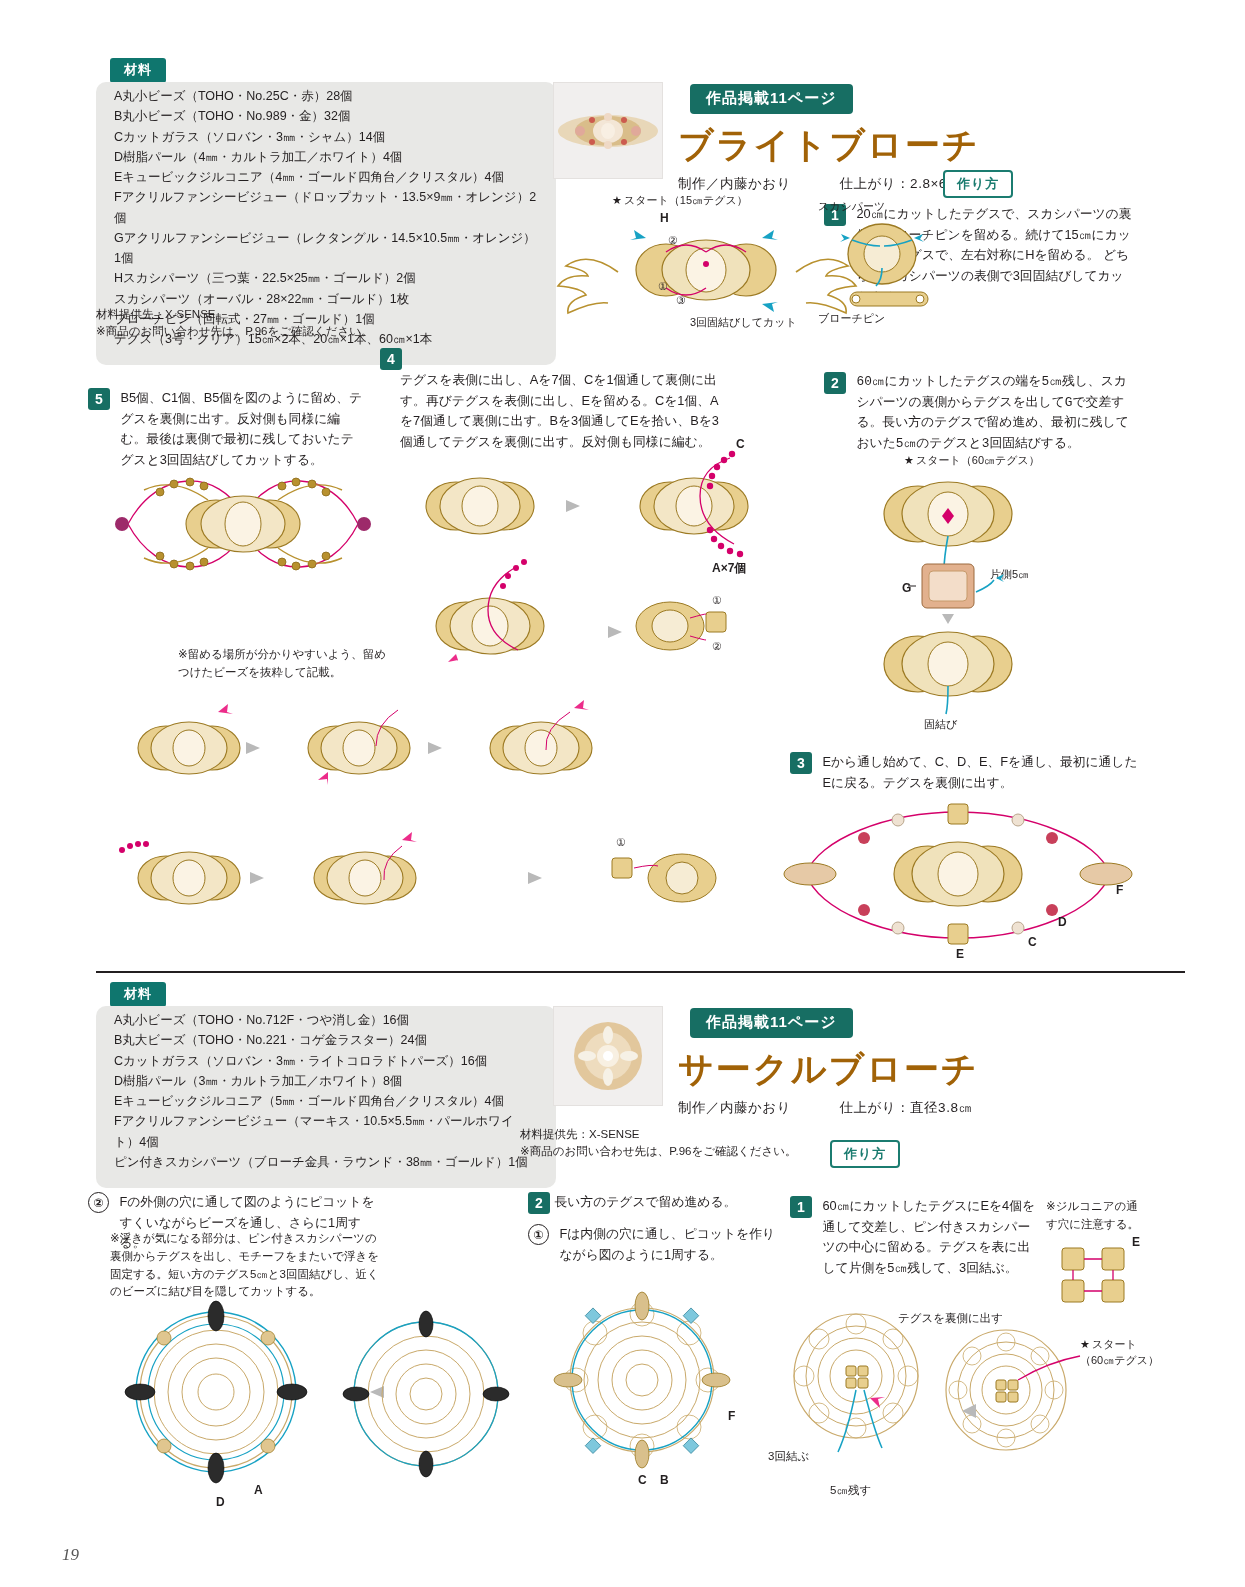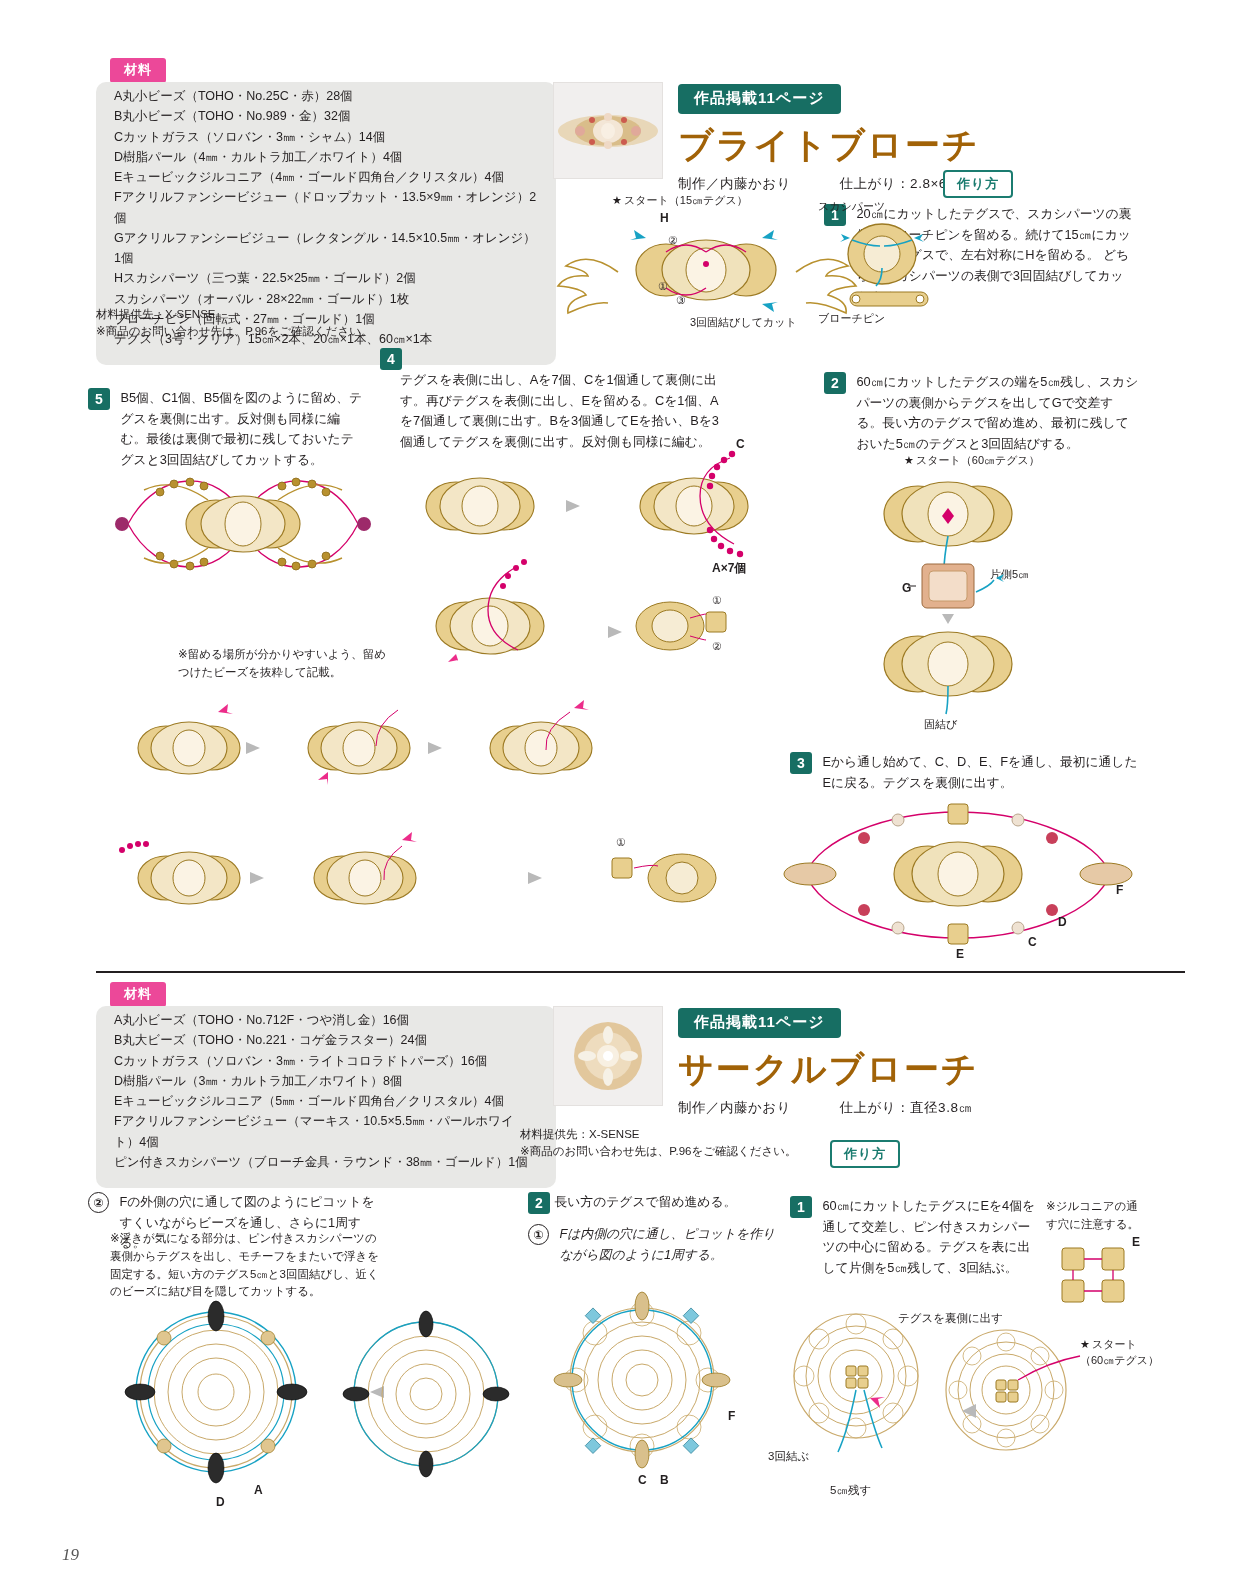--- a/index.html
+++ b/index.html
@@ -9,39 +9,40 @@
     font-family:"Liberation Sans","DejaVu Sans",sans-serif;
     color:#231f20;
     position:relative;
     overflow:hidden;
   }
   .page{position:absolute;inset:0;}
 
   
   .tag{
     display:inline-block;
-    background:#ec4899;
+    background:#0f766e;
     color:#fff;
     font-size:13px;
     font-weight:bold;
     padding:3px 14px 4px 14px;
     border-radius:3px;
     letter-spacing:1px;
   }
   .tag.outline{
     background:#fff;color:#1b7c70;border:2px solid #1b7c70;
     padding:3px 12px;border-radius:4px;
   }
   .pill{
     display:inline-block;
     background:#176e63;color:#fff;
     font-size:15px;font-weight:bold;
     padding:5px 16px 6px 16px;
     border-radius:4px;
     letter-spacing:1px;
+    margin-left:12px;
   }
   .matbox{
     background:#e8e8e6;
     border-radius:10px;
     padding:4px 18px 16px 18px;
     font-size:12.5px;
     line-height:1.62;
   }
   .note{font-size:11.5px;line-height:1.5;color:#231f20;}
   .title{
@@ -204,21 +205,21 @@
     </g>
     <rect x="60" y="96" width="78" height="14" rx="7" fill="#e8cf8e" stroke="#9c7a23"></rect>
     <circle cx="66" cy="103" r="4" fill="#fff" stroke="#9c7a23"></circle>
     <circle cx="130" cy="103" r="4" fill="#fff" stroke="#9c7a23"></circle>
     <text class="lbl s" x="28" y="126">ブローチピン</text>
   </svg>
 
   
   <div style="position:absolute;left:824px;top:372px;width:318px;">
     <span class="stepnum">2</span>
-    <span class="steptxt" style="display:inline-block;width:282px;vertical-align:top;margin-left:6px;">60㎝にカットしたテグスの端を5㎝残し、スカシパーツの裏側からテグスを出してGで交差する。長い方のテグスで留め進め、最初に残しておいた5㎝のテグスと3回固結びする。</span>
+    <span class="steptxt" style="display:inline-block;width:282px;vertical-align:top;margin-left:6px;font-family:Liberation Mono, monospace;">60㎝にカットしたテグスの端を5㎝残し、スカシパーツの裏側からテグスを出してGで交差する。長い方のテグスで留め進め、最初に残しておいた5㎝のテグスと3回固結びする。</span>
   </div>
 
   <svg style="position:absolute;left:800px;top:452px;" width="300" height="290" viewBox="0 0 300 290">
     <text class="lbl s" x="104" y="12" fill="#d4006a">★</text>
     <text class="lbl s" x="116" y="12">スタート（60㎝テグス）</text>
     <g fill="#e8cf8e" stroke="#9c7a23" stroke-width="1.2">
       <ellipse cx="118" cy="62" rx="34" ry="28"></ellipse>
       <ellipse cx="178" cy="62" rx="34" ry="28"></ellipse>
       <ellipse cx="148" cy="62" rx="46" ry="32" fill="#f0e2bb"></ellipse>
     </g>
@@ -608,21 +609,21 @@
   <path></path>
   <div style="position:absolute;left:962px;top:1404px;width:0;height:0;border-left:14px solid #b9b9b9;border-top:7px solid transparent;border-bottom:7px solid transparent;transform:scaleX(-1);"></div>
 
   
   <div style="position:absolute;left:528px;top:1192px;width:260px;">
     <span class="stepnum">2</span>
     <span class="steptxt" style="display:inline-block;width:220px;vertical-align:top;">長い方のテグスで留め進める。</span>
   </div>
   <div style="position:absolute;left:528px;top:1224px;width:260px;">
     <span class="stepnum circ">①</span>
-    <span class="steptxt" style="display:inline-block;width:224px;vertical-align:top;margin-left:6px;font-style:italic;">Fは内側の穴に通し、ピコットを作りながら図のように1周する。</span>
+    <span class="steptxt" style="display:inline-block;width:224px;vertical-align:top;margin-left:6px;">Fは内側の穴に通し、ピコットを作りながら図のように1周する。</span>
   </div>
 
   <svg style="position:absolute;left:530px;top:1272px;" width="230" height="220" viewBox="0 0 230 220">
     <circle cx="112" cy="108" r="72" fill="none" stroke="#c9a96a" stroke-width="1.2"></circle>
     <g fill="none" stroke="#c9a96a" stroke-width="1">
       <circle cx="112" cy="108" r="58"></circle>
         <circle cx="112" cy="108" r="44"></circle>
       <circle cx="112" cy="108" r="30"></circle>
         <circle cx="112" cy="108" r="16"></circle>
     </g>

